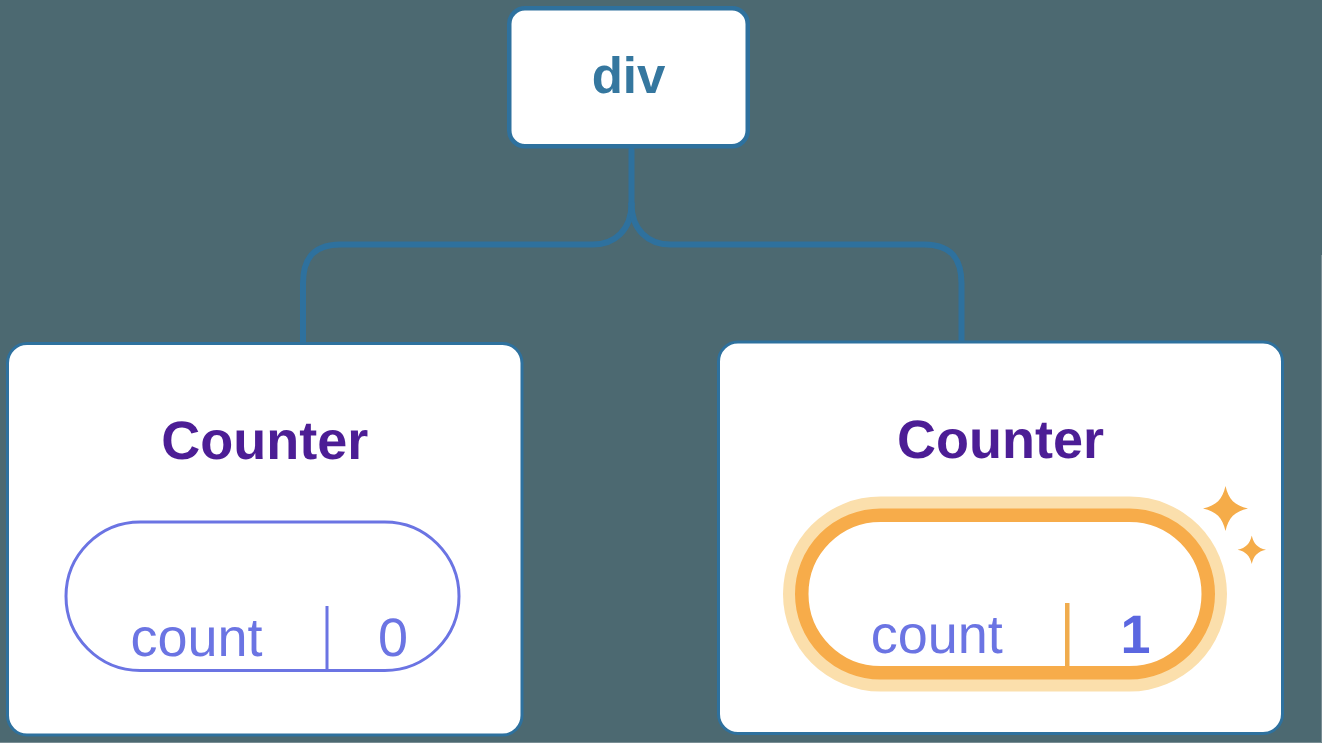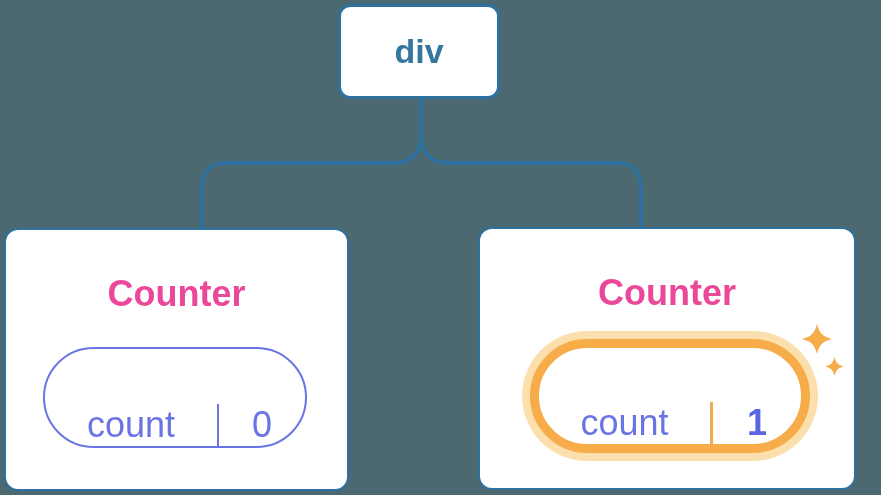--- a/index.html
+++ b/index.html
@@ -41,21 +41,21 @@
   }
   .card-left  { left: 4px;   top: 228px; width: 345px; height: 263px; }
   .card-right { left: 478px; top: 227px; width: 378px; height: 263px; }
   .card-title {
     position: absolute;
     left: 0; right: 0; top: 46px;
     text-align: center;
     font-size: 36px;
     line-height: 36px;
     font-weight: 600;
-    color: #ec4899;
+    color: #4c1d95;
   }
   .pill {
     position: absolute;
     box-sizing: border-box;
     background: #FFFFFF;
     display: flex;
     align-items: flex-end;
   }
   .pill-default {
     left: 37px; top: 117px;

